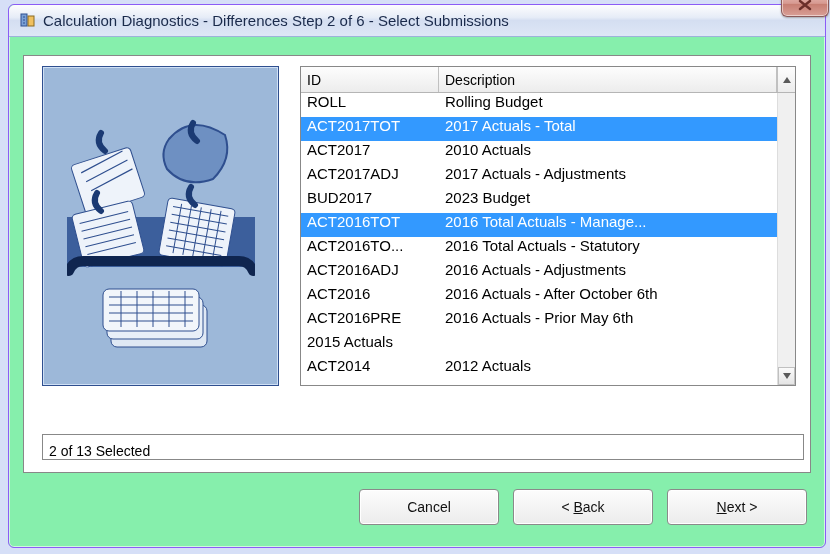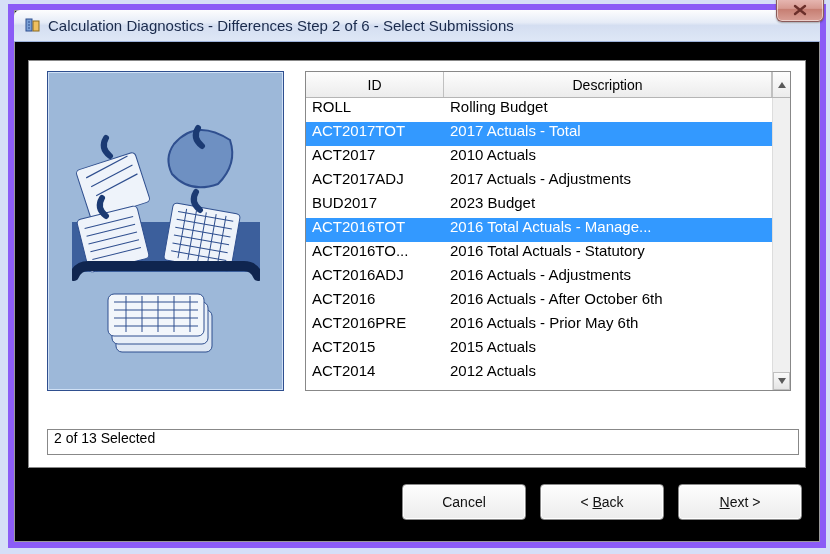--- a/index.html
+++ b/index.html
@@ -1,44 +1,44 @@
 <!DOCTYPE html>
 <html><head>
   <meta charset="utf-8">
   <style>
     *{box-sizing:border-box;margin:0;padding:0;font-family:Tahoma,Arial,sans-serif;font-size:14px}
     body{background:#d6dff7;width:830px;height:554px;overflow:hidden}
-    .win{position:absolute;left:8px;top:4px;width:818px;height:544px;border:6px solid #8b5cf6;border-radius:0;background:#000000;box-shadow:0 0 0 1px rgba(255,255,255,.6) inset}
+    .win{position:absolute;left:8px;top:4px;width:818px;height:544px;border:1px solid #8b5cf6;border-radius:6px;background:#86efac;box-shadow:0 0 0 1px rgba(255,255,255,.6) inset}
     .titlebar{height:32px;background:linear-gradient(#fdfdfe,#e6ecf7 40%,#d4def1 50%,#dee7f6);border-bottom:1px solid #9db2d9;border-radius:6px 6px 0 0;display:flex;align-items:center;padding:0 10px;position:relative}
     .title-icon{width:18px;height:18px;margin-right:6px;display:flex;align-items:center;justify-content:center}
     .title-text{color:#1a2a4b;font-size:15px}
     .close-group{position:absolute;right:-4px;top:-12px}
     .close-btn{width:48px;height:24px;border:1px solid #8a5a5a;border-top:none;border-radius:0 0 6px 6px;background:linear-gradient(#e9bcb7,#d79a91 45%,#c77f73 50%,#d99f96);display:flex;align-items:center;justify-content:center;box-shadow:0 0 0 1px rgba(255,255,255,.5) inset,0 1px 2px rgba(0,0,0,.3);cursor:pointer}
     .close-btn svg{width:14px;height:12px}
     .content{position:absolute;left:14px;top:50px;right:14px;bottom:74px;background:#fff;border:1px solid #888;box-shadow:1px 1px 0 #fff inset}
     .imgbox{position:absolute;left:18px;top:10px;width:237px;height:320px;background:#9db8d9;border:1px solid #2f4f8f;box-shadow:0 0 0 1px #cfe0f5 inset}
     .imgart{position:absolute;left:24px;top:40px;width:188px;height:250px}
     .listwrap{position:absolute;left:276px;top:10px;right:14px;height:320px;border:1px solid #888;display:flex;flex-direction:column;background:#fff}
     .lhead{display:flex;height:26px;background:linear-gradient(#fdfdfd,#ececec);border-bottom:1px solid #b5b5b5}
-    .lhead .hc{border-right:1px solid #c0c0c0;padding:3px 6px;display:flex;align-items:center;justify-content:center;color:#000;font-size:15px}
+    .lhead .hc{border-right:1px solid #c0c0c0;padding:3px 6px;display:flex;align-items:center;justify-content:flex-start;color:#000;font-size:15px}
     .hc.id{width:138px}
     .hc.desc{flex:1;position:relative}
     .updn{width:18px;display:flex;align-items:center;justify-content:center;border-left:1px solid #c0c0c0;height:100%}
     .lbody{flex:1;overflow:hidden;position:relative}
     .rows{position:absolute;left:0;right:18px;top:0}
     .row{display:flex;height:24px;cursor:pointer}
     .row .c{padding:0 6px;font-size:15px;white-space:nowrap;overflow:hidden;text-overflow:ellipsis}
     .c.id{width:138px}
     .c.desc{flex:1}
     .row.sel{background:#3399ff;color:#fff}
     .vscroll{position:absolute;right:0;top:0;bottom:0;width:18px;background:#f0f0f0;border-left:1px solid #ddd;display:flex;flex-direction:column;justify-content:space-between}
     .vbtn{height:18px;display:flex;align-items:center;justify-content:center;background:linear-gradient(#fafafa,#e5e5e5);border:1px solid #c0c0c0}
-    .status{position:absolute;left:18px;right:6px;bottom:12px;height:26px;border:1px solid #888;background:#fff;display:flex;align-items:flex-start;padding:0 6px;font-size:15px}
+    .status{position:absolute;left:18px;right:6px;bottom:12px;height:26px;border:1px solid #888;background:#fff;display:flex;align-items:flex-end;padding:0 6px;font-size:15px}
     .btnbar{position:absolute;right:18px;bottom:18px;height:40px;display:flex;gap:14px}
-    .btn{width:124px;height:36px;background:linear-gradient(#fdfdfd,#ececec);border:1px solid #8a8a8a;border-radius:4px;display:flex;align-items:center;justify-content:center;font-size:15px;color:#111;cursor:pointer;box-shadow:0 0 0 1px #fff inset}
+    .btn{width:140px;height:36px;background:linear-gradient(#fdfdfd,#ececec);border:1px solid #8a8a8a;border-radius:4px;display:flex;align-items:center;justify-content:center;font-size:15px;color:#111;cursor:pointer;box-shadow:0 0 0 1px #fff inset}
     .btn .ul{text-decoration:underline}
   </style>
 </head>
 <body>
 
 <div class="win">
   <div class="titlebar">
     <span class="title-icon">
       <svg viewBox="0 0 18 18">
           <rect x="2" y="2" width="6" height="12" fill="#7aa0d6" stroke="#2f4f8f"></rect>
@@ -147,21 +147,20 @@
             </div>
             <div class="row">
               <div class="c id">ACT2016</div>
               <div class="c desc">2016 Actuals - After October 6th</div>
             </div>
             <div class="row">
               <div class="c id">ACT2016PRE</div>
               <div class="c desc">2016 Actuals - Prior May 6th</div>
             </div>
             <div class="row">
-              <div class="c id">ACT2015</div>
               <div class="c desc">2015 Actuals</div>
             </div>
             <div class="row">
               <div class="c id">ACT2014</div>
               <div class="c desc">2012 Actuals</div>
             </div>
           </div>
         <div class="vscroll">
           <div></div>
           <div class="vbtn">

